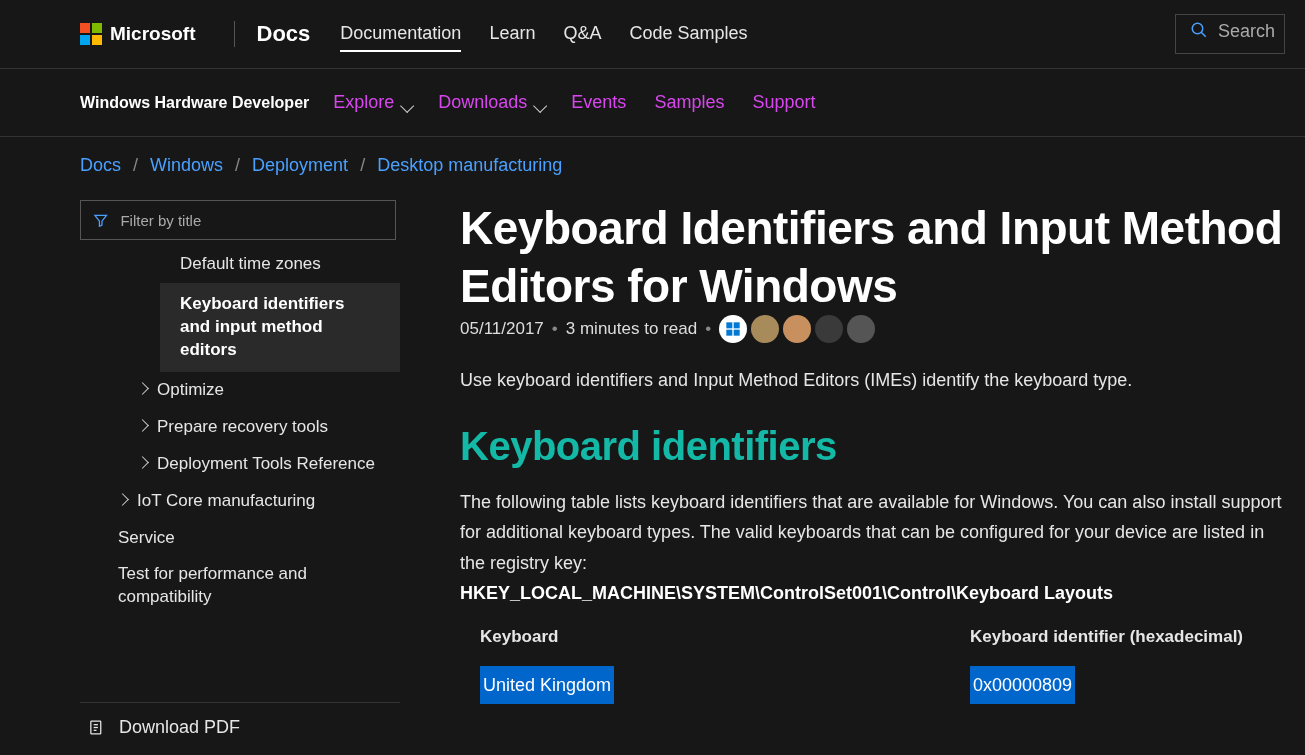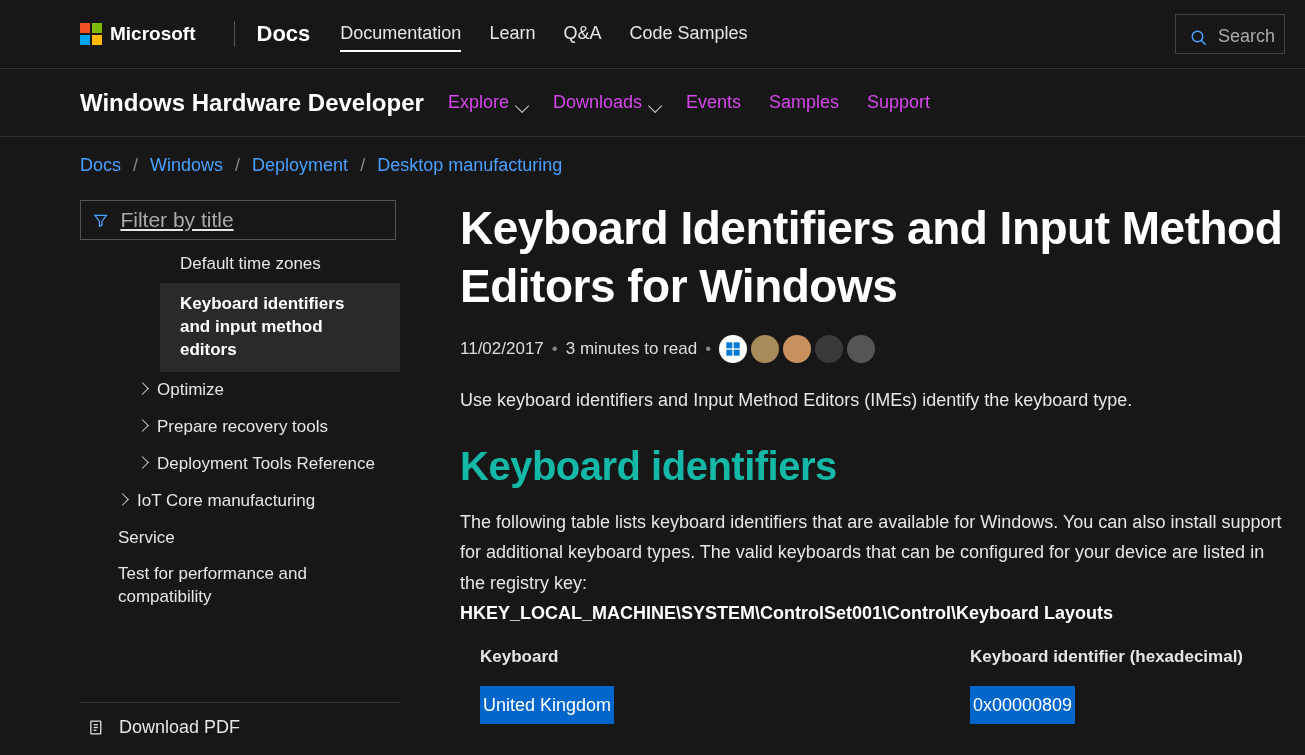--- a/index.html
+++ b/index.html
@@ -36,21 +36,21 @@
     .sq4 { background: #FFB900; }
     .ms-name { color: #fff; font-size: 19px; font-weight: 600; }
     .vdiv { width: 1px; height: 26px; background: #555; margin: 0 22px; }
     .docs-brand { color: #fff; font-size: 22px; font-weight: 600; margin-right: 30px; }
     .top-nav { display: flex; gap: 28px; }
     .top-nav a { color: #e6e6e6; font-size: 18px; padding: 6px 0; }
     .top-nav a.active { border-bottom: 2px solid #fff; }
     .search-box {
       margin-left: auto;
       display: flex;
-      align-items: flex-end;
+      align-items: flex-start;
       background: #171717;
       border: 1px solid #444;
       padding: 6px 14px;
       width: 110px;
       height: 40px;
       gap: 10px;
     }
     .search-box svg { flex-shrink: 0; }
     .search-box input {
       background: transparent;
@@ -64,21 +64,21 @@
 
     
     .sub-header {
       height: 68px;
       border-bottom: 1px solid #333;
       display: flex;
       align-items: center;
       padding: 0 20px 0 80px;
       gap: 22px;
     }
-    .sub-title { color: #fff; font-size: 24px; font-weight: 600; margin-right: 2px; }
+    .sub-title { color: #fff; font-size: 16px; font-weight: 600; margin-right: 2px; }
     .sub-nav { display: flex; gap: 28px; }
     .sub-nav a { color: #d946ef; font-size: 18px; display: flex; align-items: flex-end; gap: 6px; }
     .chevron-down {
       display: inline-block;
       width: 10px; height: 10px;
       border-right: 1.5px solid #ccc;
       border-bottom: 1.5px solid #ccc;
       transform: rotate(45deg) translateY(-3px);
     }
 
@@ -106,23 +106,22 @@
       padding: 0 12px;
       gap: 12px;
       margin-bottom: 6px;
       width: 316px;
     }
     .filter-box input {
       background: transparent;
       border: none;
       outline: none;
       color: #e6e6e6;
-      font-size: 21px;
+      font-size: 15px;
       width: 100%;
-      text-decoration: underline;
     }
     .filter-box input::placeholder { color: #aaa; }
     .tree-wrap { flex: 1; overflow: hidden; position: relative; }
     .tree {
       overflow-y: scroll;
       height: 100%;
       font-size: 17px;
       scrollbar-width: thin;
     }
     .tree::-webkit-scrollbar { width: 18px; background: #171717; }
@@ -164,21 +163,21 @@
       color: #e6e6e6;
     }
 
     
     .article { flex: 1; padding: 0 14px 0 60px; overflow: hidden; height: 566px; }
     .article h1 {
       color: #fff;
       font-size: 46px;
       font-weight: 600;
       line-height: 1.25;
-      margin-bottom: 20px;
+      margin-bottom: 0;
       letter-spacing: -0.5px;
     }
     .article h2 {
       color: #14b8a6;
       font-size: 40px;
       font-weight: 600;
       margin: 28px 0 18px;
       letter-spacing: -0.5px;
     }
     .meta { display: flex; align-items: center; gap: 8px; font-size: 17px; color: #ddd; margin-bottom: 22px; }
@@ -290,21 +289,21 @@
           <line x1="8" y1="12" x2="14" y2="12"></line>
           <line x1="8" y1="16" x2="12" y2="16"></line>
       </svg>
       <span>Download PDF</span>
     </div>
   </aside>
 
   <article class="article">
     <h1>Keyboard Identifiers and Input Method Editors for Windows</h1>
     <div class="meta">
-      <span>11/02/2017</span>
+      <span>05/11/2017</span>
       <span class="dot">•</span>
       <span>3 minutes to read</span>
       <span class="dot">•</span>
       <div class="avatars">
         <span class="avatar win">
           <svg width="16" height="16" viewBox="0 0 24 24">
               <rect x="2" y="2" width="9" height="9" fill="#0078d4"></rect>
               <rect x="13" y="2" width="9" height="9" fill="#0078d4"></rect>
               <rect x="2" y="13" width="9" height="9" fill="#0078d4"></rect>
               <rect x="13" y="13" width="9" height="9" fill="#0078d4"></rect>

